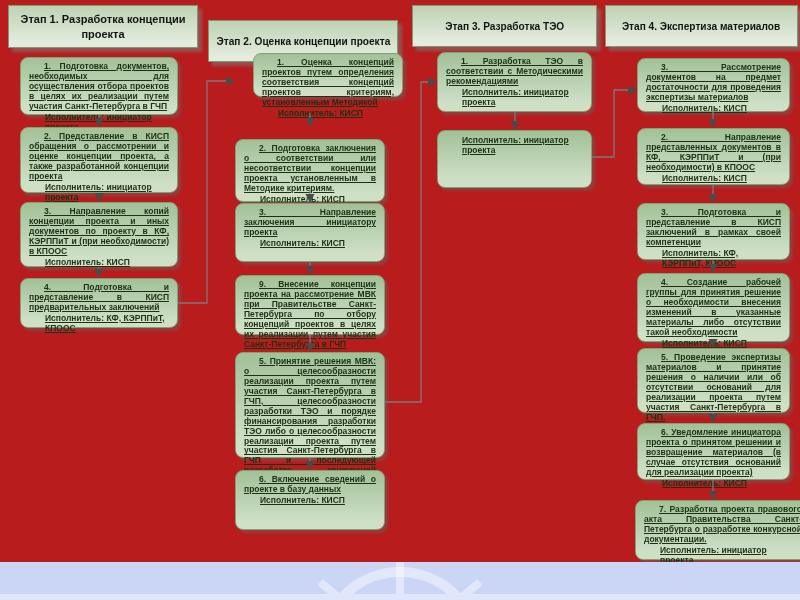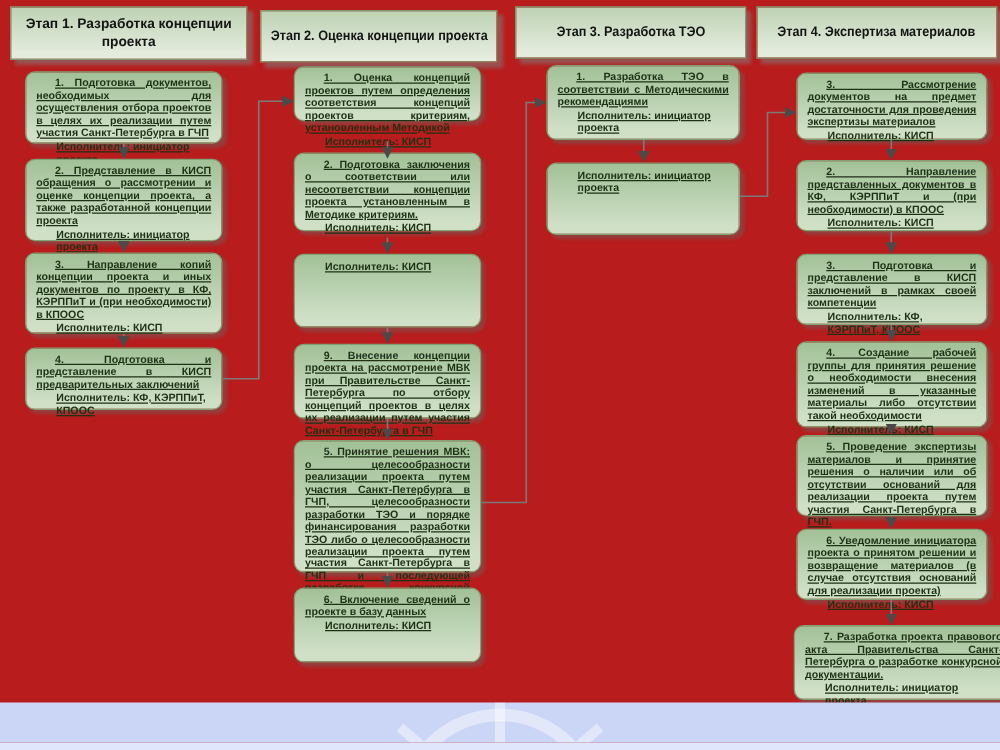--- a/index.html
+++ b/index.html
@@ -27,21 +27,21 @@
        background:var(--footer-strip);}
 </style>
 </head>
 <body>
 
 <div id="stage">
 
   <div class="hdr" style="left:8px;top:5px;width:190px;height:43px">
     <span>Этап 1. Разработка концепции проекта</span>
   </div>
-  <div class="hdr" style="left:208px;top:8px;width:190px;height:42px">
+  <div class="hdr" style="left:208px;top:20px;width:190px;height:42px">
     <span class="one">Этап 2. Оценка концепции проекта</span>
   </div>
   <div class="hdr" style="left:412px;top:5px;width:185px;height:42px">
     <span class="one">Этап 3. Разработка ТЭО</span>
   </div>
   <div class="hdr" style="left:605px;top:5px;width:193px;height:42px">
     <span class="one">Этап 4. Экспертиза материалов</span>
   </div>
 
   <div class="box" style="left:20px;top:57px;width:158px;height:58px">
@@ -54,29 +54,30 @@
   </div>
   <div class="box" style="left:20px;top:202px;width:158px;height:65px">
     <div class="t">3. Направление копий концепции проекта и иных документов по проекту в КФ, КЭРППиТ и (при необходимости) в КПООС</div>
     <div class="e">Исполнитель: КИСП</div>
   </div>
   <div class="box" style="left:20px;top:278px;width:158px;height:50px">
     <div class="t">4. Подготовка и представление в КИСП предварительных заключений</div>
     <div class="e">Исполнитель: КФ, КЭРППиТ, КПООС</div>
   </div>
 
-  <div class="box" style="left:235px;top:53px;width:150px;height:44px">
+  <div class="box" style="left:253px;top:53px;width:150px;height:44px">
     <div class="t">1. Оценка концепций проектов путем определения соответствия концепций проектов критериям, установленным Методикой</div>
     <div class="e">Исполнитель: КИСП</div>
   </div>
-  <div class="box" style="left:235px;top:122px;width:150px;height:63px">
+  <div class="box" style="left:235px;top:139px;width:150px;height:63px">
     <div class="t">2. Подготовка заключения о соответствии или несоответствии концепции проекта установленным в Методике критериям.</div>
     <div class="e">Исполнитель: КИСП</div>
   </div>
   <div class="box" style="left:235px;top:203px;width:150px;height:59px">
+    <div class="t">3. Направление заключения инициатору проекта</div>
     <div class="e">Исполнитель: КИСП</div>
   </div>
   <div class="box" style="left:235px;top:275px;width:150px;height:60px">
     <div class="t">9. Внесение концепции проекта на рассмотрение МВК при Правительстве Санкт-Петербурга по отбору концепций проектов в целях их реализации путем участия Санкт-Петербурга в ГЧП</div>
     <div class="e">Исполнитель: инициатор проекта</div>
   </div>
   <div class="box" style="left:235px;top:352px;width:150px;height:106px">
     <div class="t">5. Принятие решения МВК: о целесообразности реализации проекта путем участия Санкт-Петербурга в ГЧП, целесообразности разработки ТЭО и порядке финансирования разработки ТЭО либо о целесообразности реализации проекта путем участия Санкт-Петербурга в ГЧП и последующей разработке конкурсной документации.</div>
     <div class="e"></div>
   </div>

